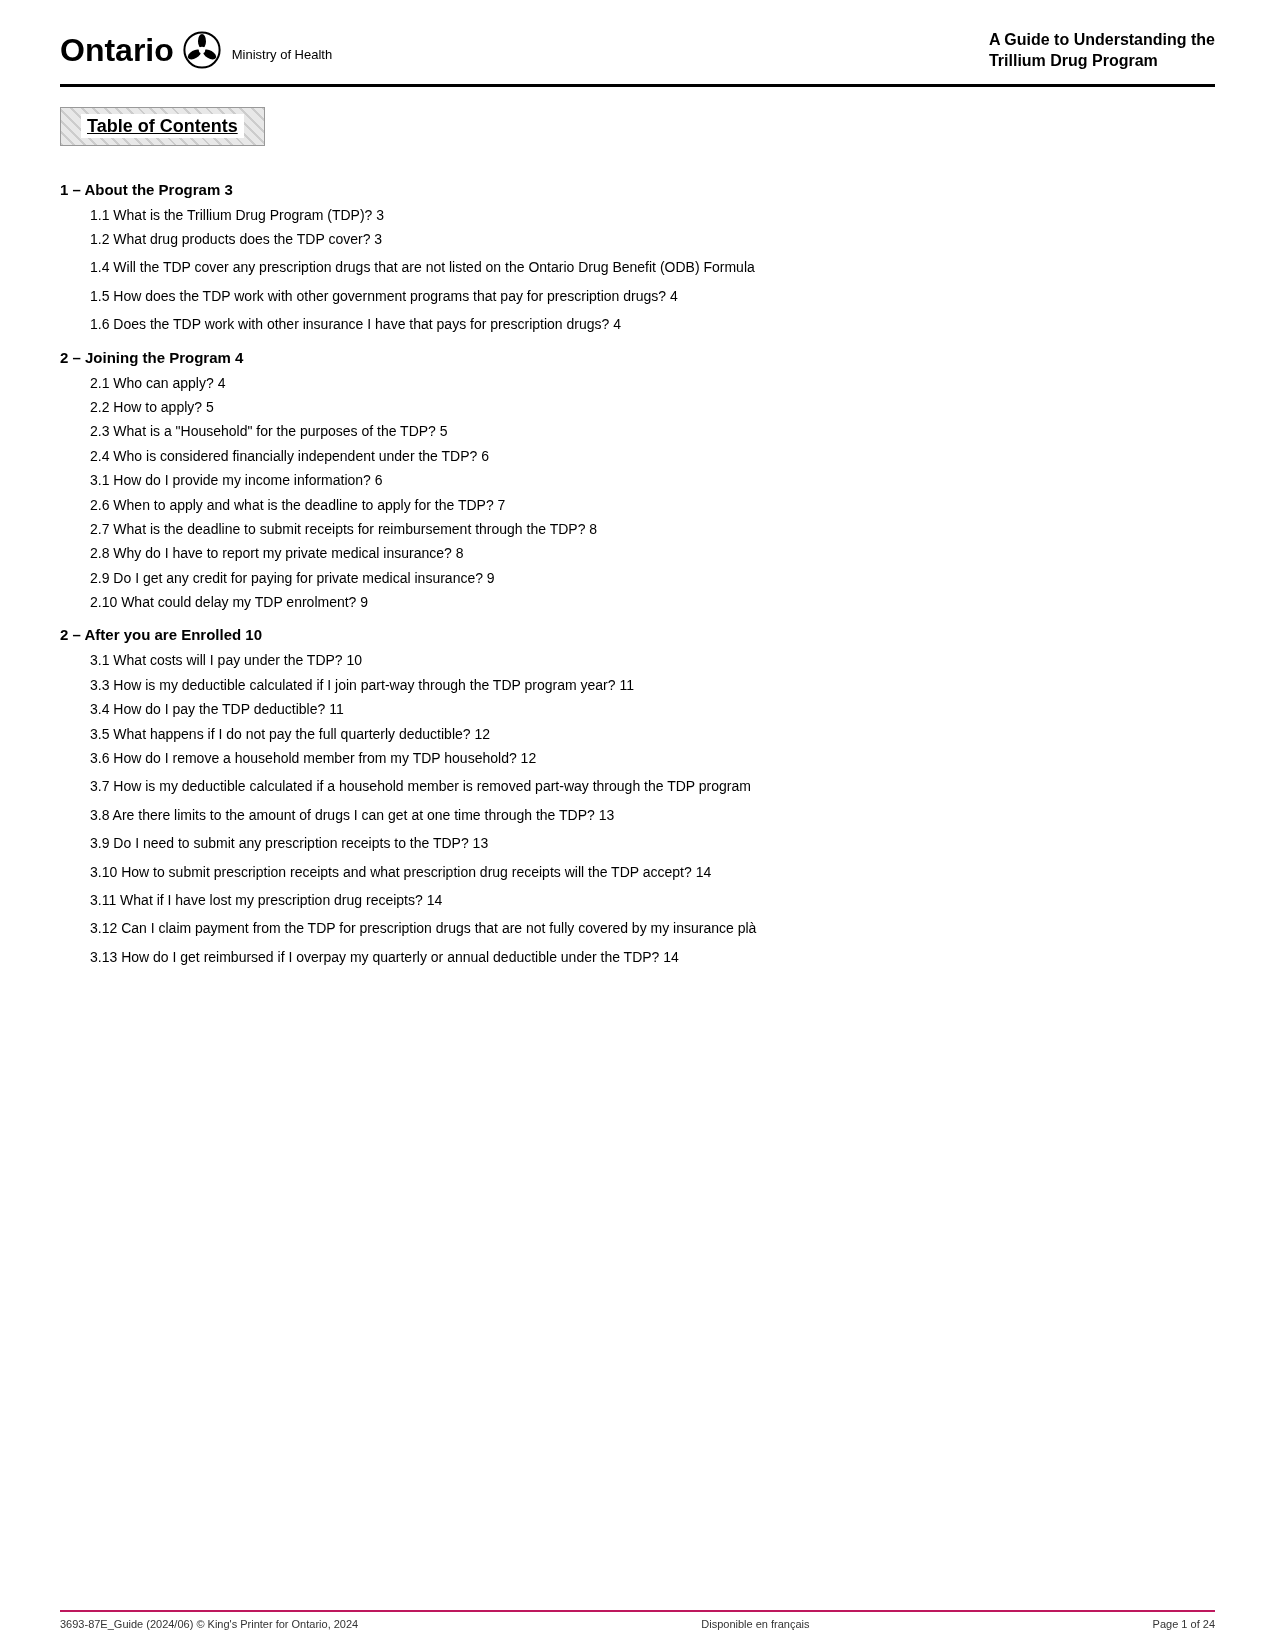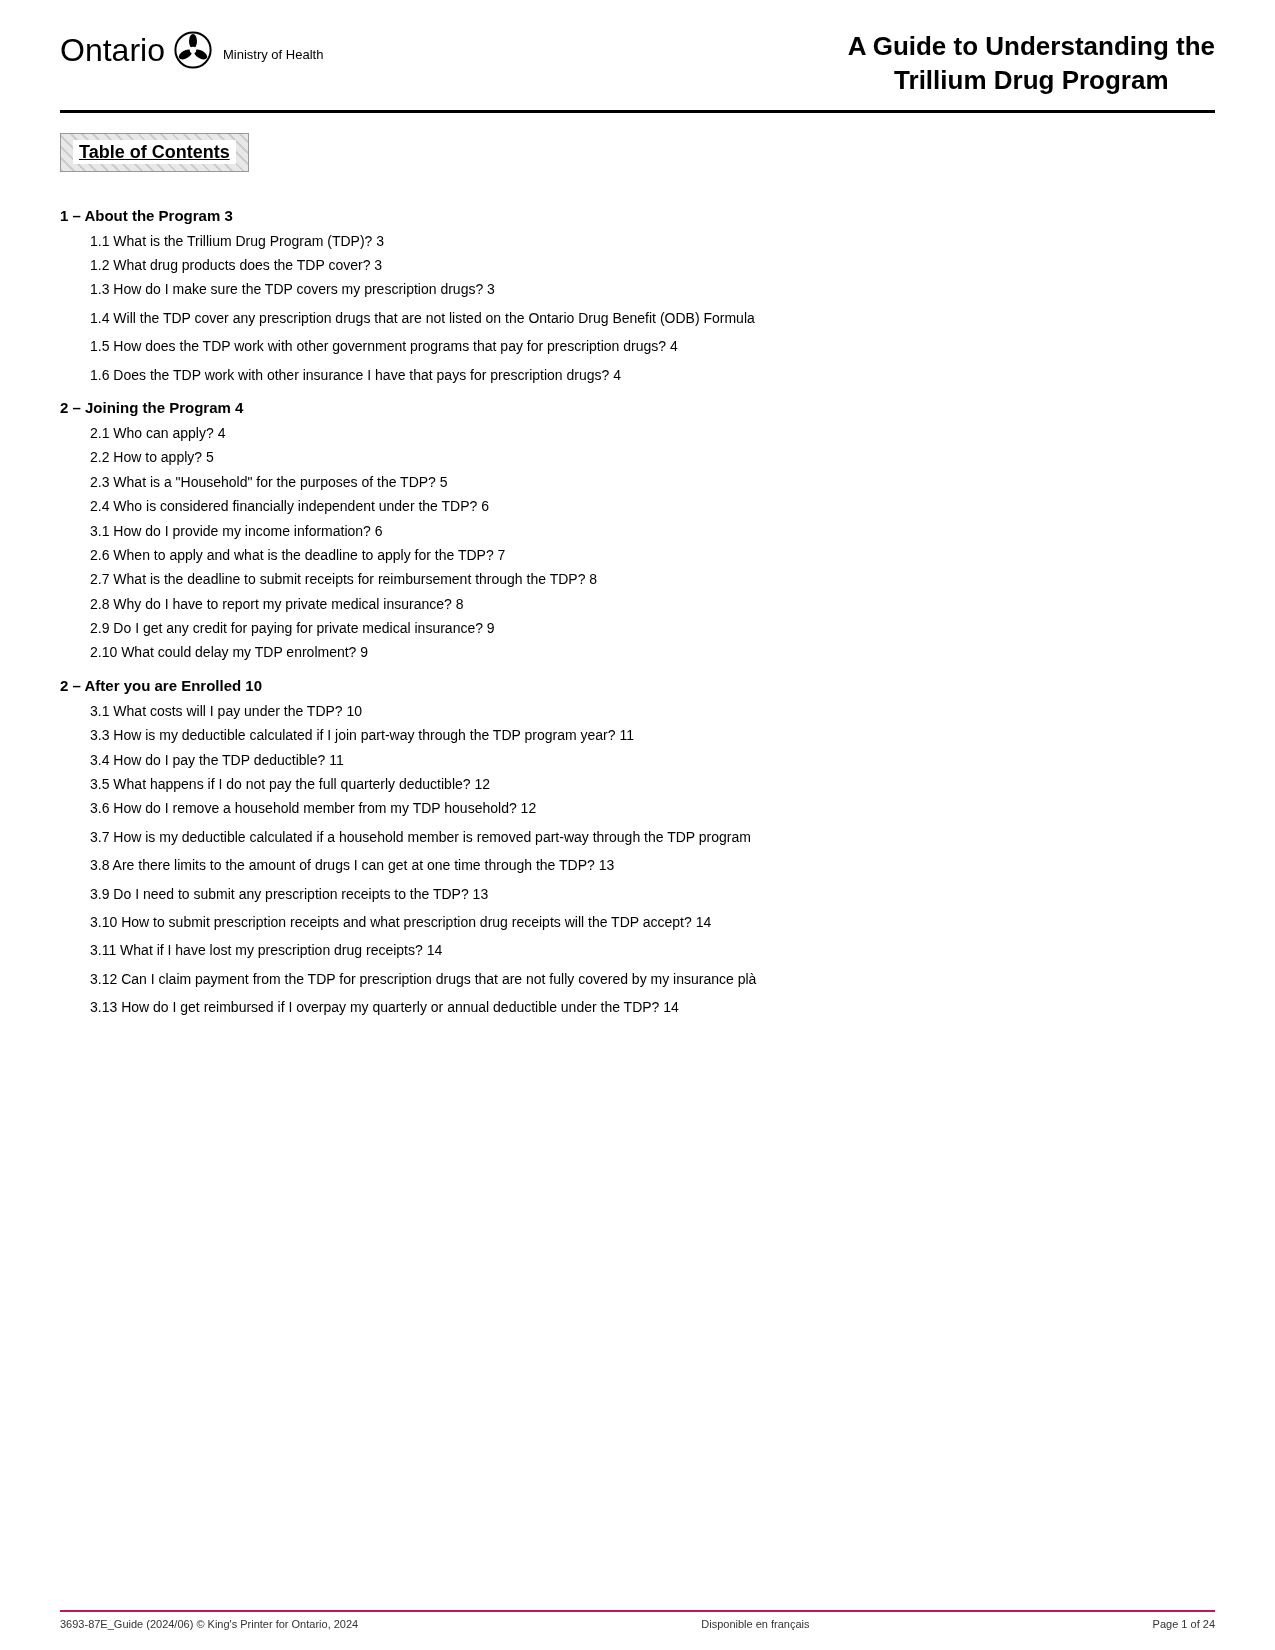--- a/index.html
+++ b/index.html
@@ -40,59 +40,59 @@
     }
 
     .ontario-logo {
       display: flex;
       align-items: center;
       gap: 8px;
     }
 
     .ontario-text {
       font-size: 32px;
-      font-weight: normal;
+      font-weight: bold;
       color: #000;
       text-align: center;
     }
 
     .trillium-icon {
       width: 40px;
       height: 40px;
     }
 
     .ministry-text {
       font-size: 13px;
       color: #000;
       margin-top: 8px;
     }
 
     .header-right {
       text-align: right;
     }
 
     .guide-title {
-      font-size: 26px;
-      font-weight: bold;
-      text-align: center;
+      font-size: 16px;
+      font-weight: bold;
+      text-align: left;
       line-height: 1.3;
     }
 
     
     .toc-header {
       margin-top: 20px;
       background: repeating-linear-gradient(
         45deg,
         #ccc,
         #ccc 2px,
         #e8e8e8 2px,
         #e8e8e8 8px
       );
       border: 1px solid #999;
-      padding: 8px 12px;
+      padding: 8px 20px;
       display: inline-block;
       text-align: right;
     }
 
     .toc-header-text {
       font-size: 18px;
       font-weight: bold;
       text-decoration: underline;
       background: #fff;
       padding: 2px 6px;
@@ -176,21 +176,20 @@
   <div class="toc-header" style="margin-top:20px;">
     <span class="toc-header-text">Table of Contents</span>
   </div>
 
   
   <div class="toc-content">
 
     <div class="section-heading">1 – About the Program   3</div>
     <div class="toc-item">1.1  What is the Trillium Drug Program (TDP)?   3</div>
     <div class="toc-item">1.2  What drug products does the TDP cover?   3</div>
-    <div class="toc-item">1.3  How do I make sure the TDP covers my prescription drugs?   3</div>
     <div class="toc-item-wide">1.4  Will the TDP cover any prescription drugs that are not listed on the Ontario Drug Benefit (ODB)  Formula</div>
     <div class="toc-item-wide">1.5  How does the TDP work with other government programs that pay for prescription drugs?   4</div>
     <div class="toc-item-wide">1.6  Does the TDP work with other insurance I have that pays for prescription drugs?   4</div>
 
     <div class="section-heading">2 – Joining the Program   4</div>
     <div class="toc-item">2.1  Who can apply?   4</div>
     <div class="toc-item">2.2  How to apply?   5</div>
     <div class="toc-item">2.3  What is a "Household" for the purposes of the TDP?   5</div>
     <div class="toc-item">2.4  Who is considered financially independent under the TDP?   6</div>
     <div class="toc-item">3.1  How do I provide my income information?   6</div>

